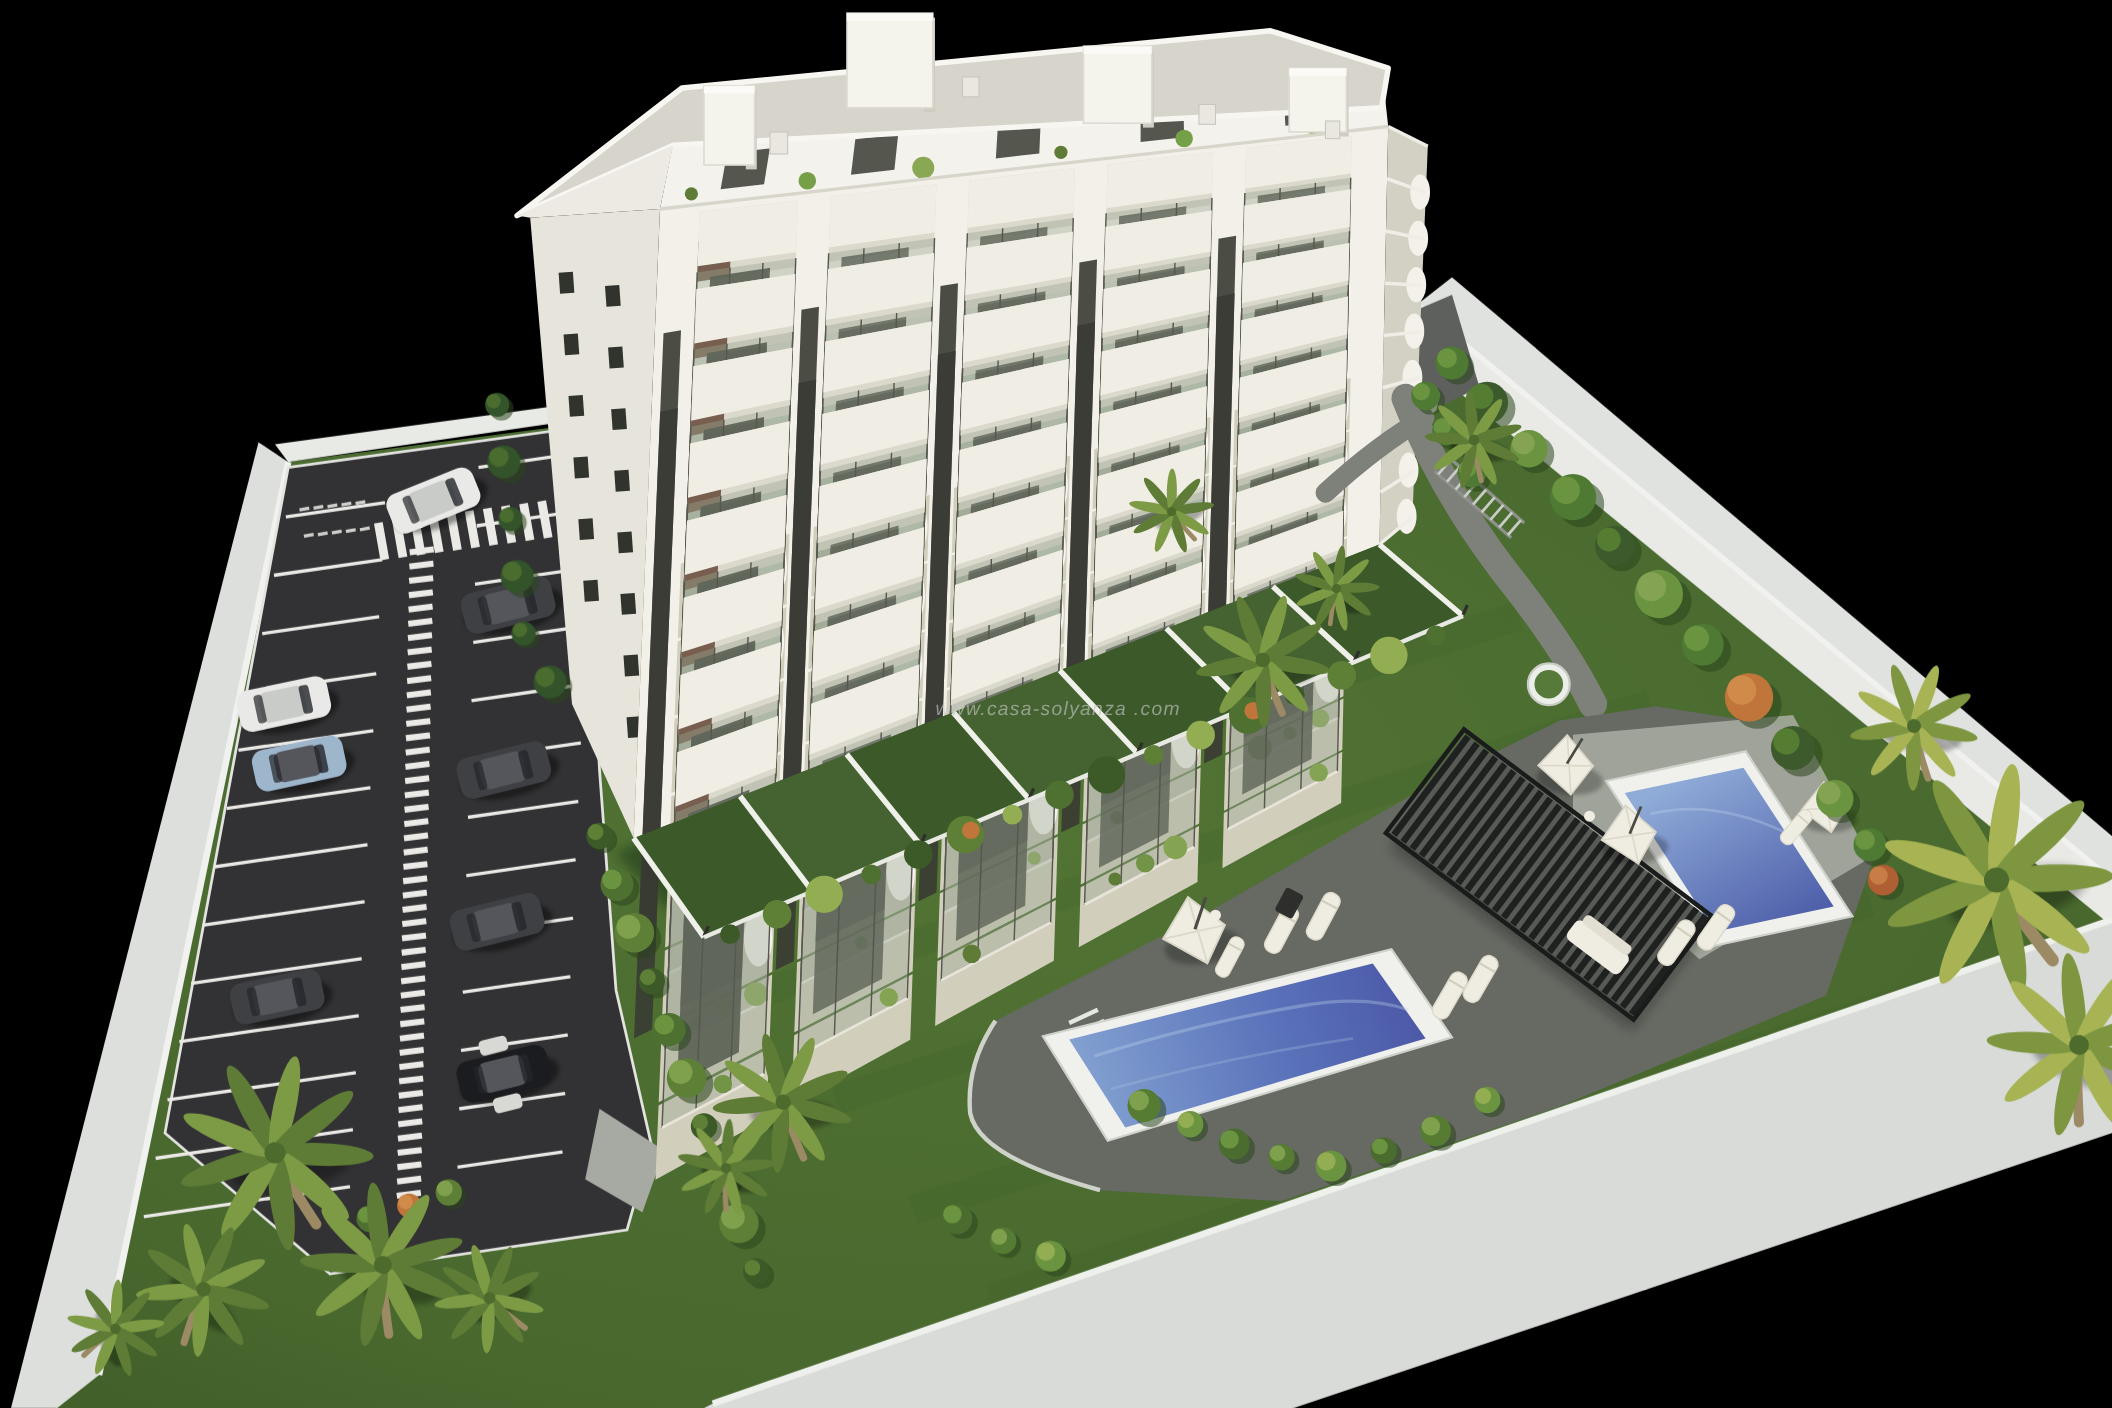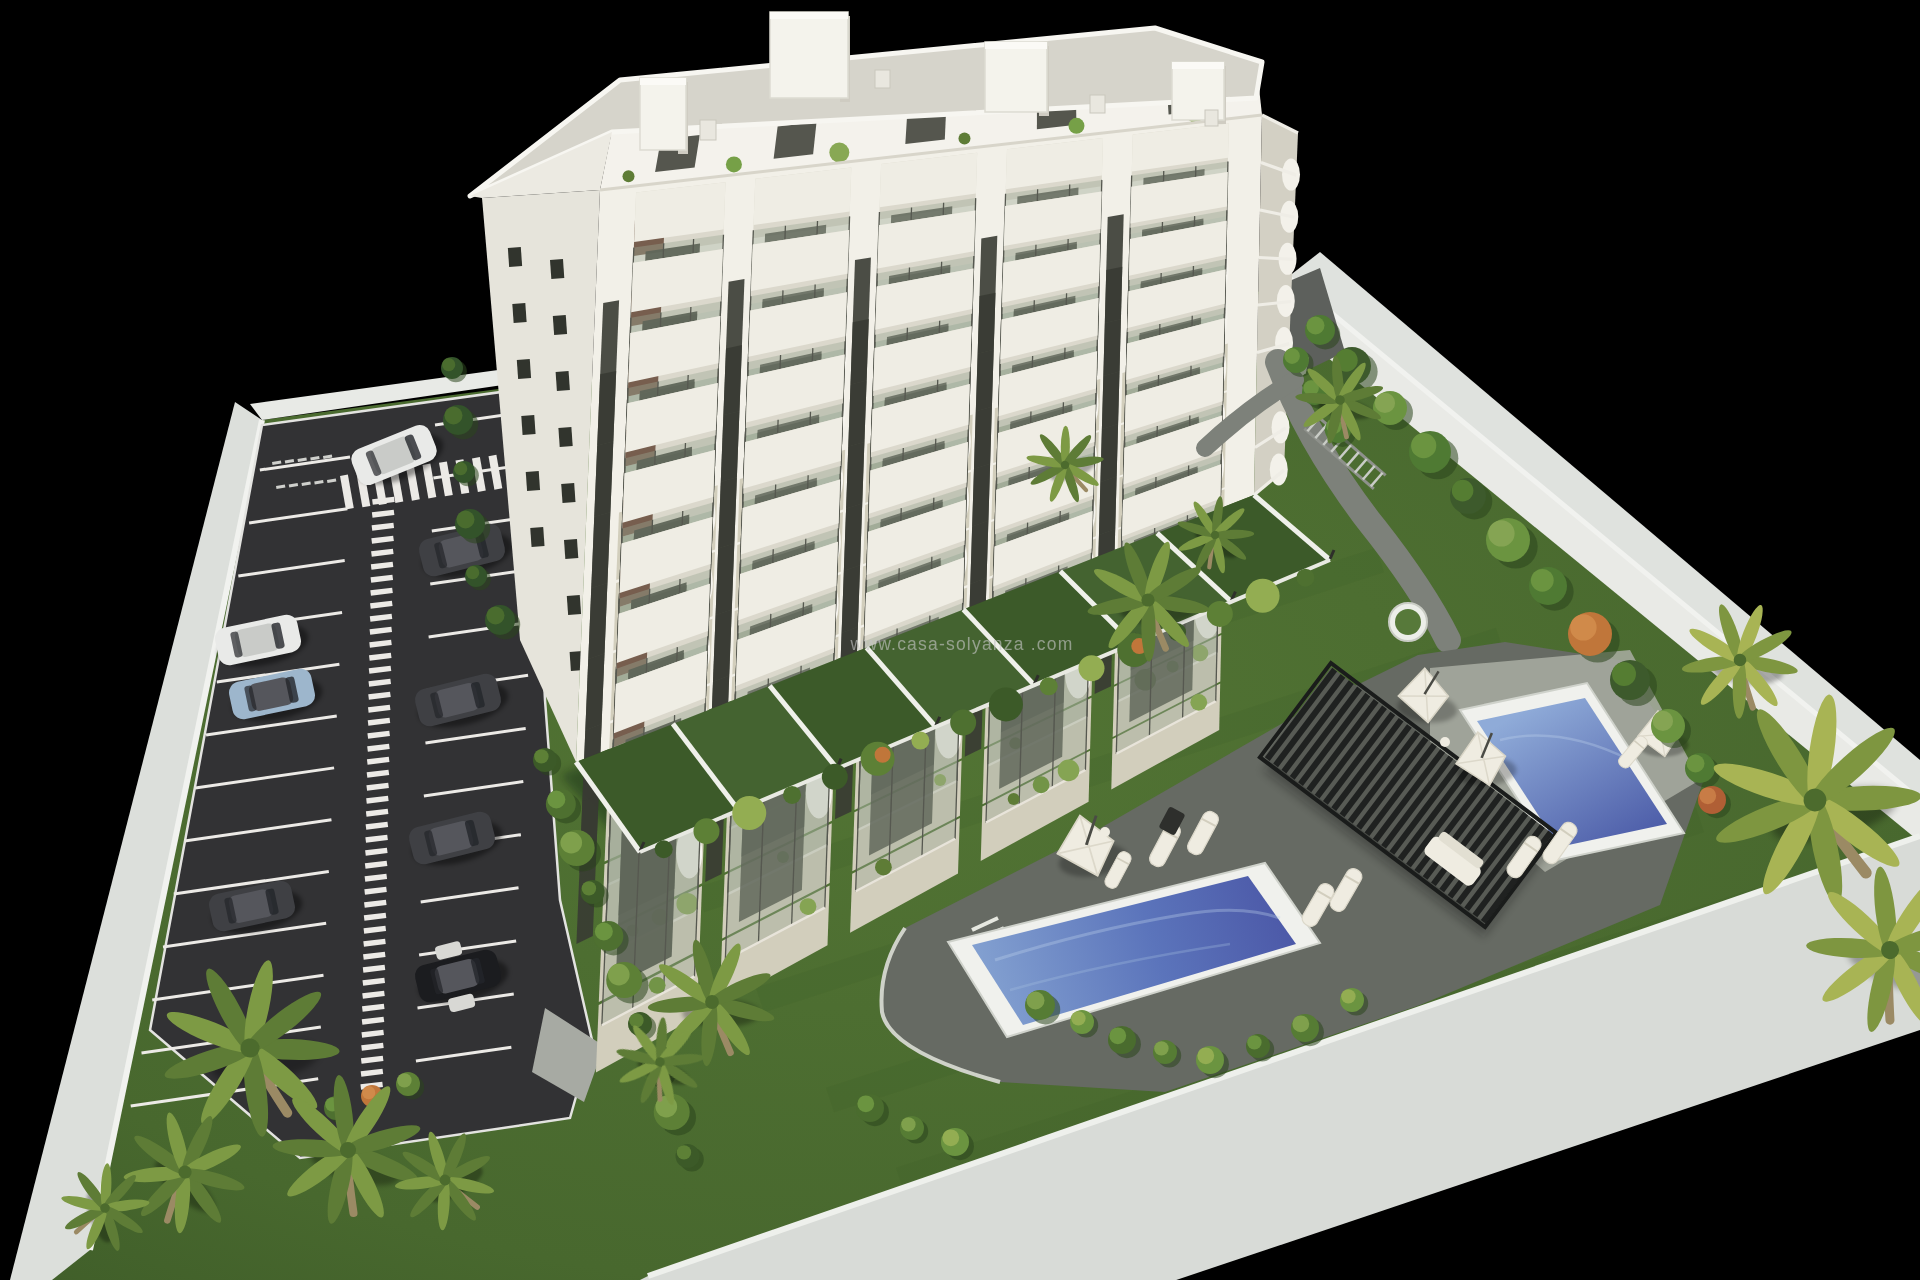--- a/index.html
+++ b/index.html
@@ -1,17 +1,17 @@
 <!DOCTYPE html>
 <html style="--background: #000000; --watermark_gray: #c6c6c6; --building_white: #f2f0e8; --building_shade: #e6e4db; --roof_gravel: #d6d4cb; --parapet_white: #f7f6f1; --balcony_stone: #d2cebc; --balcony_inner: #dbd8cc; --glass_green: #9aa894; --window_dark: #383b33; --brown_wall: #6b5140; --asphalt: #323234; --road_marking: #eceae6; --grass_green: #48682e; --grass_dark: #3a5526; --hedge_green: #3c5a28; --foliage_light: #93ad52; --foliage_orange: #c0763a; --palm_green: #7d9a44; --palm_yellow: #a8b454; --trunk_brown: #9b8a64; --path_gray: #7d817a; --terrace_gray: #666a63; --deck_gray: #a9ada2; --wall_light: #dcdfdb; --wall_top: #f1f2ef; --pool_rim: #f0f1ed; --water_light: #8aa6d4; --water_deep: #4a55a5; --pergola_dark: #1f2120; --pergola_base: #585b55; --furniture_white: #efece1; --car_white: #e9eae8; --car_dark: #3f4044; --car_blue: #9db6cc; --car_black: #1b1c1f; --wm: #c6c6c6;"><head>
 <meta charset="utf-8">
 <style>
   html,body{margin:0;padding:0;background:#000;width:1920px;height:1280px;overflow:hidden;
     font-family:"Liberation Sans", sans-serif;}
-  #stage{position:relative;width:1780px;height:1280px;background:var(--background,#000);}
+  #stage{position:relative;width:1780px;height:1280px;background:var(--background,#000);font-style:italic;}
   svg{display:block}
   .wm{font-family:"Liberation Sans", sans-serif;font-size:17.5px;letter-spacing:1.2px;
       fill:var(--wm,#c4c4c4);opacity:.62}
 </style>
 </head>
 <body>
 
 <div id="stage">
 <svg id="scene" viewBox="0 0 1920 1280" width="1920" height="1280">
   <defs>

